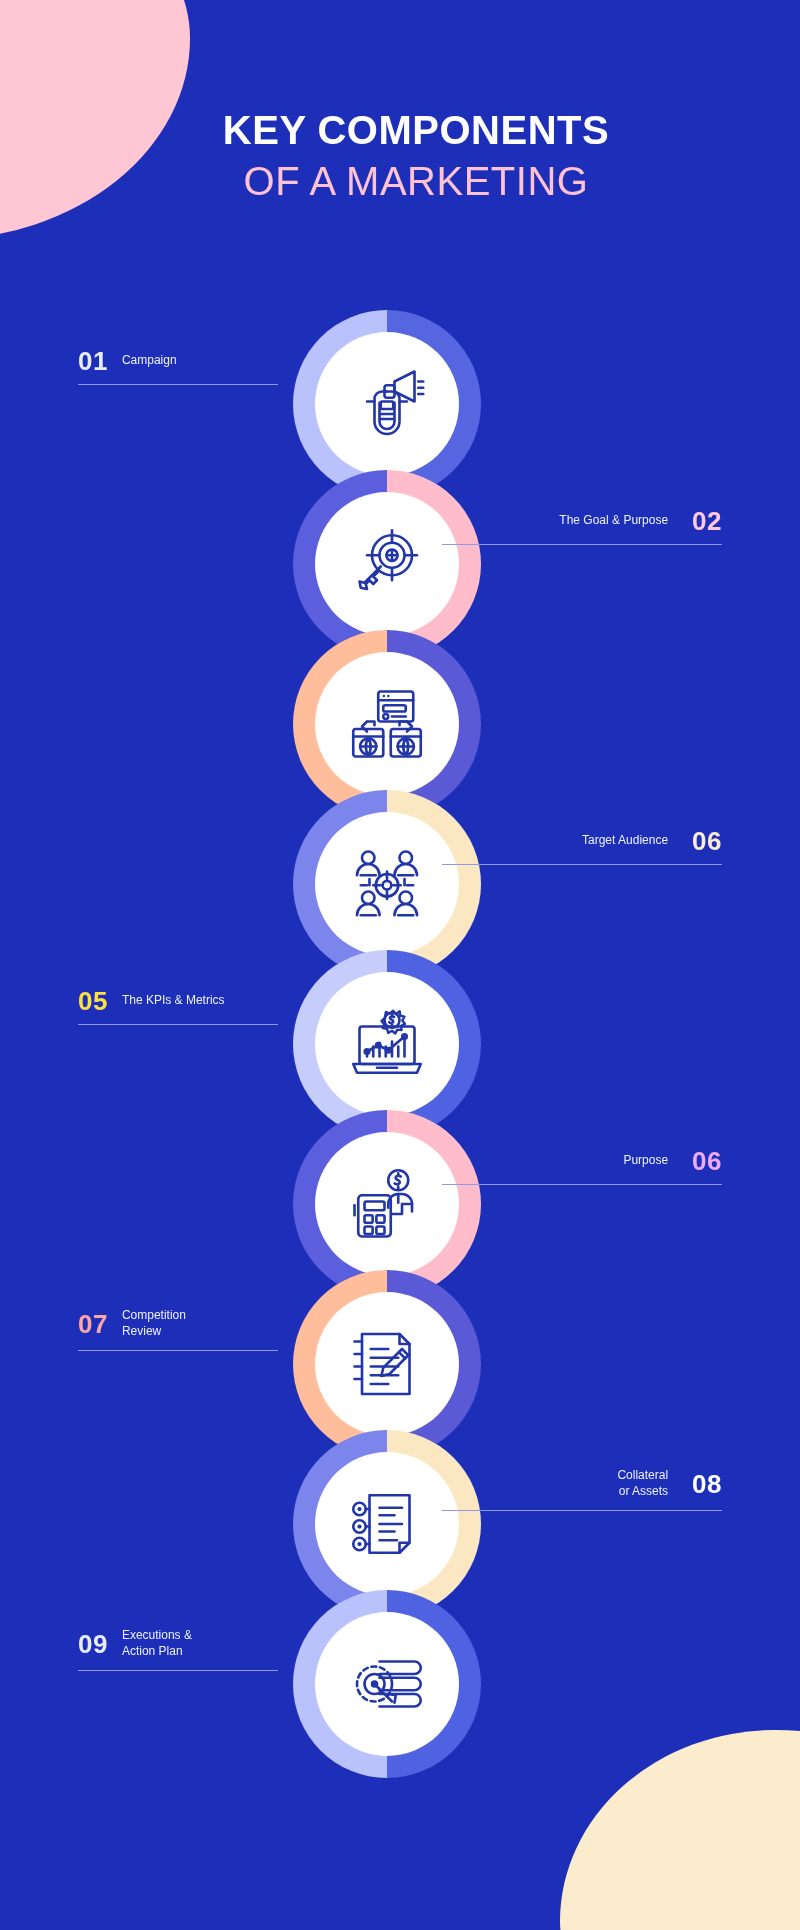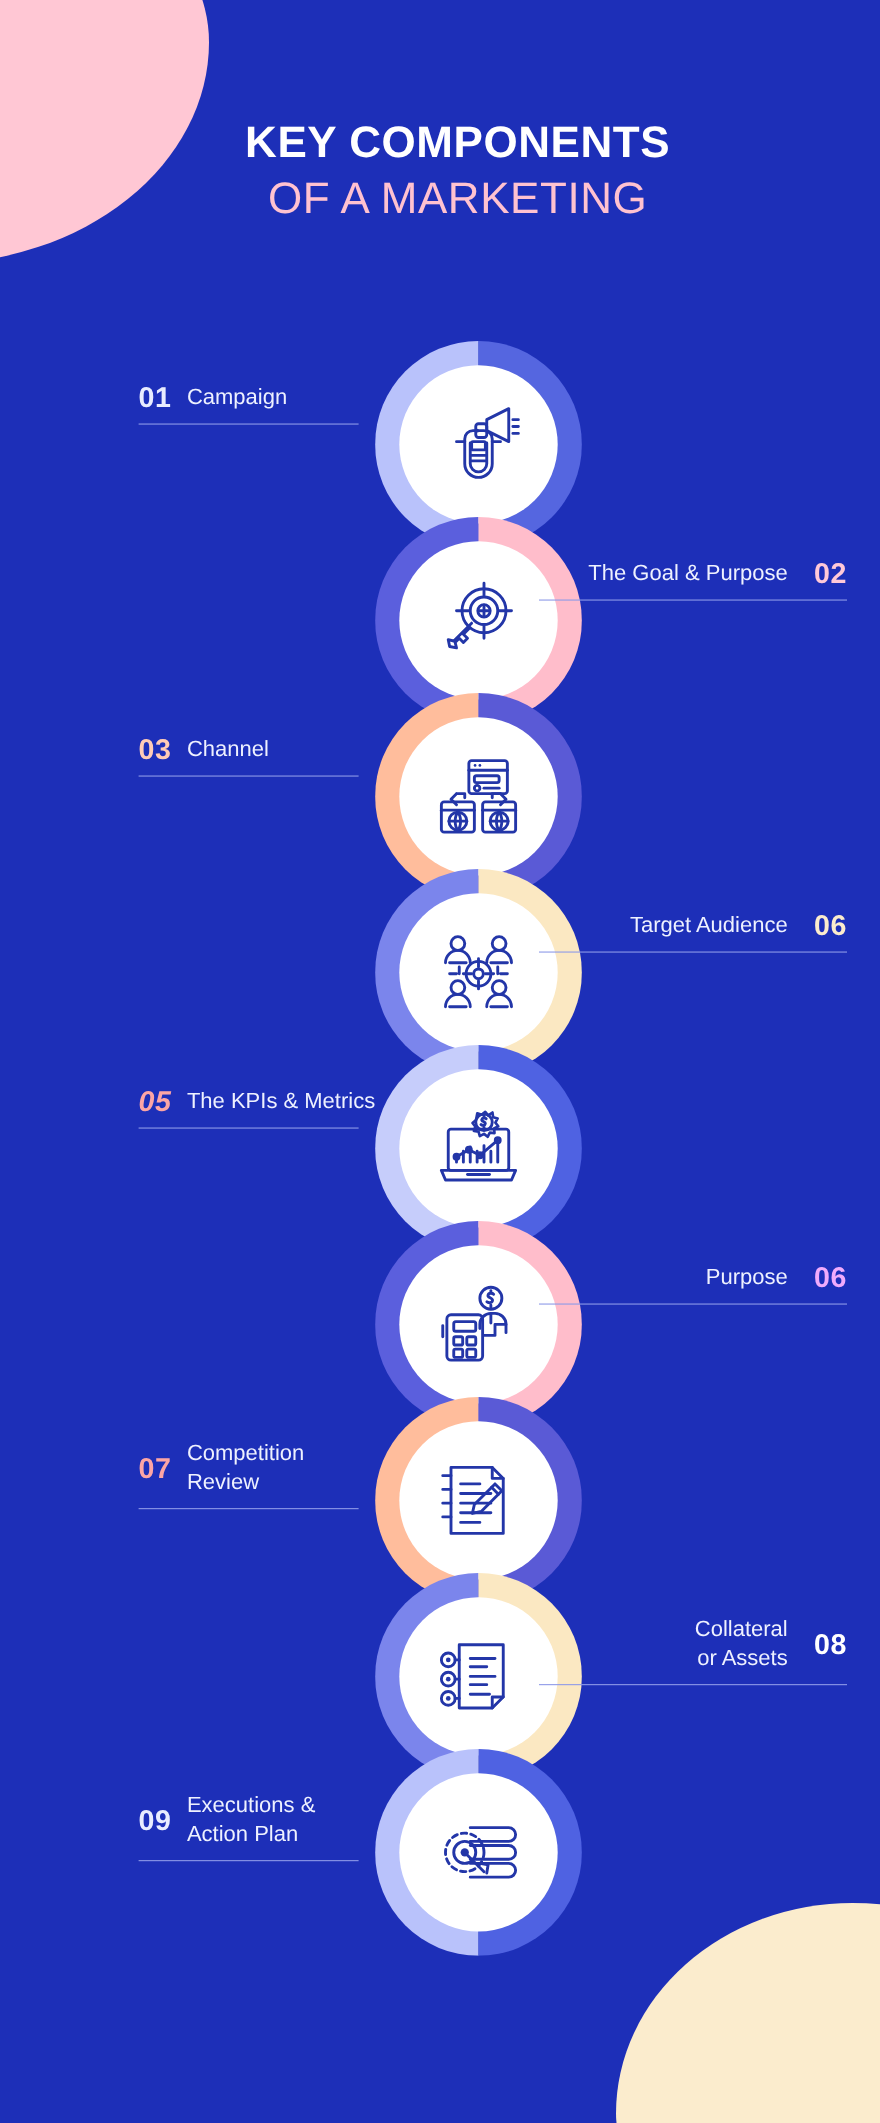--- a/index.html
+++ b/index.html
@@ -34,21 +34,20 @@
   .title-line2 {
     color:#ffc2d0; font-size:40px; font-weight:normal;
     letter-spacing:.5px; line-height:1.28;
   }
 
   
   .steps { position:absolute; top:310px; left:0; width:800px; }
   .step {
     position:relative;
     height:160px;
-    margin-left:48px;
   }
 
   
   .node {
     position:absolute; top:0; left:293px;
     width:188px; height:188px;
     border-radius:50%;
     overflow:hidden;
     z-index:2;
   }
@@ -78,21 +77,21 @@
 
   .label-row { display:flex; align-items:center; gap:14px; }
   .label.left  .label-row { justify-content:flex-start; }
   .label.right .label-row { justify-content:flex-end;gap:24px; }
 
   .num {
     font-size:26px; font-weight:bold; line-height:1;
     flex:0 0 auto; letter-spacing:.5px;
   }
   .txt {
-    color:#eef1ff; font-size:20px; line-height:1.33;
+    color:#eef1ff; font-size:12px; line-height:1.33;
     flex:0 0 auto; white-space:pre-line;
   }
   .rule {
     margin-top:10px; height:1px;
     background:#8e9ae8;
   }
   .label.left  .rule { width:200px; }
   .label.right .rule { width:280px; margin-left:auto; }
 </style>
 </head>
@@ -149,27 +148,20 @@
             <circle cx="36" cy="25" r="16"></circle>
             <circle cx="36" cy="25" r="10"></circle>
             <circle cx="36" cy="25" r="4.5"></circle>
             <path d="M36 5v9M36 36v9M16 25h9M47 25h9M36 21v8M32 25h8"></path>
             <path d="M27 34 14 47l-4-1 1 5 5 1-1-4 3-3 3 3 3-3-3-3 4-4"></path>
           </svg>
         </div>
       </div>
     </div>
     <div class="step">
-      <div class="label left">
-        <div class="label-row">
-          <span class="num" style="color: rgb(255, 204, 182);">03</span>
-          <span class="txt">Channel</span>
-        </div>
-        <div class="rule" style="background: rgb(142, 154, 232);"></div>
-      </div>
       <div class="node">
         <div class="ring-l" style="background: rgb(255, 189, 156);"></div>
         <div class="ring-r" style="background: rgb(90, 90, 214);"></div>
         <div class="disc">
           <svg viewBox="0 0 64 64" fill="none" stroke="#2336a8" stroke-width="2.1" stroke-linecap="round" stroke-linejoin="round">
             <rect x="25" y="6" width="28" height="24" rx="2"></rect>
             <path d="M25 13h28"></path>
             <circle cx="29.5" cy="9.5" r="1" fill="#2336a8" stroke="none"></circle>
             <circle cx="33" cy="9.5" r="1" fill="#2336a8" stroke="none"></circle>
             <rect x="29" y="17" width="18" height="5" rx="1.5"></rect>
@@ -217,21 +209,21 @@
             <circle cx="32" cy="33" r="9"></circle>
             <circle cx="32" cy="33" r="3.5"></circle>
             <path d="M32 22v6M32 38v6M21 33h6M37 33h6M16 33h-5M48 33h5M18 28v5M46 28v5"></path>
           </svg>
         </div>
       </div>
     </div>
     <div class="step">
       <div class="label left">
         <div class="label-row">
-          <span class="num" style="color: #fca5a5; font-style: italic;">05</span>
+          <span class="num" style="color: #fde047;">05</span>
           <span class="txt">The KPIs &amp; Metrics</span>
         </div>
         <div class="rule" style="background: rgb(142, 154, 232);"></div>
       </div>
       <div class="node">
         <div class="ring-l" style="background: rgb(198, 205, 251);"></div>
         <div class="ring-r" style="background: rgb(79, 98, 226);"></div>
         <div class="disc">
           <svg viewBox="0 0 64 64" fill="none" stroke="#2336a8" stroke-width="2.1" stroke-linecap="round" stroke-linejoin="round">
             <rect x="10" y="18" width="44" height="30" rx="2"></rect>

